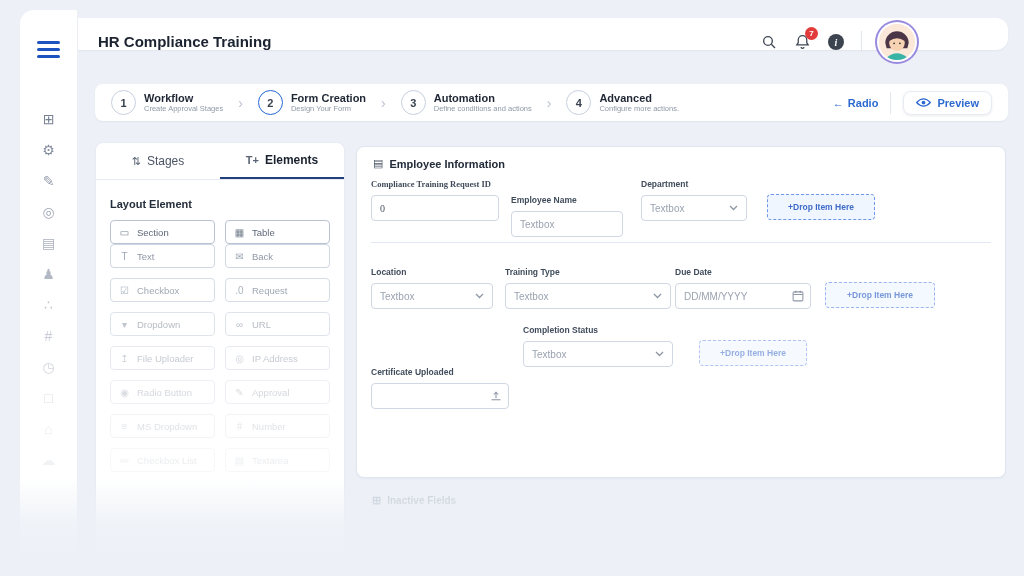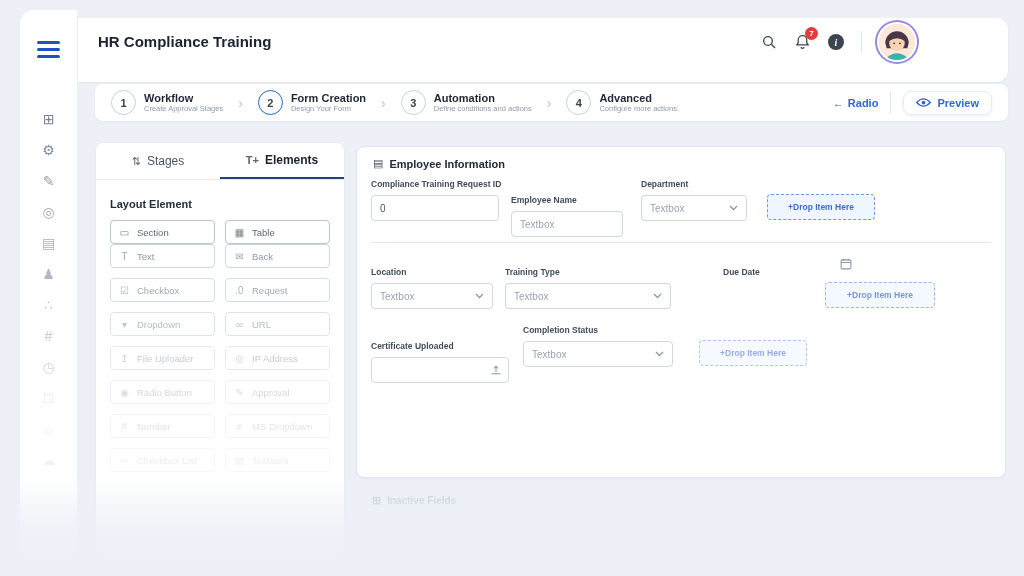--- a/index.html
+++ b/index.html
@@ -8,21 +8,21 @@
 
   
   .sidebar{position:absolute;left:20px;top:10px;width:57px;height:566px;background:#fff;border-right:1px solid #eceff5;border-radius:14px 0 0 0;}
   .hamburger{position:absolute;left:17px;top:31px;width:23px;cursor:pointer;}
   .hamburger span{display:block;height:3px;background:#1d53c0;border-radius:2px;margin-bottom:4px;}
   .hamburger span:last-child{margin-bottom:0;}
   .side-icons{position:absolute;top:102px;left:0;width:100%;display:flex;flex-direction:column;align-items:center;gap:17px;}
   .sicon{font-size:14px;color:#55617a;line-height:1;cursor:pointer;}
 
   
-  .topbar{position:absolute;left:78px;top:18px;width:930px;height:64px;background:#fff;border-radius:0 12px 12px 0;box-shadow:0 1px 2px rgba(20,30,60,.05);}
+  .topbar{position:absolute;left:78px;top:18px;width:930px;height:32px;background:#fff;border-radius:0 12px 12px 0;box-shadow:0 1px 2px rgba(20,30,60,.05);}
   .page-title{position:absolute;left:20px;top:15px;font-size:15px;font-weight:700;color:#1b2230;}
   .top-actions{position:absolute;right:93px;top:0;height:48px;display:flex;align-items:center;gap:17px;}
   .tb-icon{display:flex;align-items:center;cursor:pointer;position:relative;}
   .badge{position:absolute;top:-6px;right:-7px;min-width:13px;height:13px;border-radius:7px;background:#e23b3b;color:#fff;font-size:8px;font-weight:700;display:flex;align-items:center;justify-content:center;padding:0 2px;box-sizing:border-box;}
   .info-circle{width:16px;height:16px;border-radius:50%;background:#3c4450;color:#fff;font-size:10px;font-weight:700;font-style:italic;display:flex;align-items:center;justify-content:center;font-family:"Liberation Serif",serif;}
   .v-div{width:1px;height:22px;background:#e3e8f0;}
   .avatar{width:36px;height:36px;border-radius:50%;overflow:hidden;box-shadow:0 0 0 2px #fff,0 0 0 4px #998ae0;cursor:pointer;background:#fce8d8;}
 
   
   .stepper{position:absolute;left:95px;top:84px;width:913px;height:37px;background:#fff;border-radius:8px;box-shadow:0 1px 2px rgba(20,30,60,.06);display:flex;align-items:center;padding:0 16px;box-sizing:border-box;}
@@ -241,46 +241,46 @@
         </div>
         <div class="pal-item" style="opacity:.36">
           <span class="pi">◉</span>
           <span>Radio Button</span>
         </div>
         <div class="pal-item" style="opacity:.36">
           <span class="pi">✎</span>
           <span>Approval</span>
         </div>
         <div class="pal-item" style="opacity:.26">
+          <span class="pi">≡</span>
+          <span>MS Dropdown</span>
+        </div>
+        <div class="pal-item" style="opacity:.26">
           <span class="pi">#</span>
           <span>Number</span>
-        </div>
-        <div class="pal-item" style="opacity:.26">
-          <span class="pi">≡</span>
-          <span>MS Dropdown</span>
         </div>
         <div class="pal-item" style="opacity:.16">
           <span class="pi">≔</span>
           <span>Checkbox List</span>
         </div>
         <div class="pal-item" style="opacity:.16">
           <span class="pi">▤</span>
           <span>Textarea</span>
         </div>
       </div>
     </div>
   </section>
 
   <section class="canvas">
     <div class="canvas-header">
       <span class="ci">▤</span>
       <span class="canvas-title">Employee Information</span>
     </div>
 
-    <div class="fld" style="left:14px;top:32px;width:128px;">
+    <div class="fld" style="left:14px;top:32px;width:128px;font-family:Liberation Serif, serif;">
       <div class="fld-label">Compliance Training Request ID</div>
       <input class="inp" value="0" style="">
     </div>
     <div class="fld" style="left:154px;top:48px;width:112px;">
       <div class="fld-label">Employee Name</div>
       <input class="inp" placeholder="Textbox" style="">
     </div>
     <div class="fld" style="left:284px;top:32px;width:106px;">
       <div class="fld-label">Department</div>
       <div class="sel">
@@ -307,22 +307,23 @@
     </div>
     <div class="fld" style="left:148px;top:120px;width:166px;">
       <div class="fld-label">Training Type</div>
       <div class="sel">
         <span>Textbox</span>
         <svg width="9" height="6" viewBox="0 0 9 6">
             <path d="M1 1l3.5 3.5L8 1" stroke="#8e97a6" fill="none" stroke-width="1.3"></path>
           </svg>
       </div>
     </div>
-    <div class="fld icon-wrap" style="left:318px;top:120px;width:136px;margin-left:48px;">
+    <div class="fld icon-wrap" style="left:318px;top:120px;width:136px;">
       <div class="fld-label">Due Date</div>
+      <input class="inp" placeholder="DD/MM/YYYY" style="">
       <span class="inp-icon">
         <svg width="12" height="12" viewBox="0 0 16 16">
             <rect x="1.5" y="2.5" width="13" height="12" rx="1.5" fill="none" stroke="#8e97a6" stroke-width="1.4"></rect>
             <path d="M1.5 6h13" stroke="#8e97a6" stroke-width="1.4"></path>
             <path d="M5 1v3M11 1v3" stroke="#8e97a6" stroke-width="1.4"></path>
           </svg>
       </span>
     </div>
     <div class="dropzone dz-2" style="left:468px;top:135px;width:110px;">
       <span>+Drop Item Here</span>

